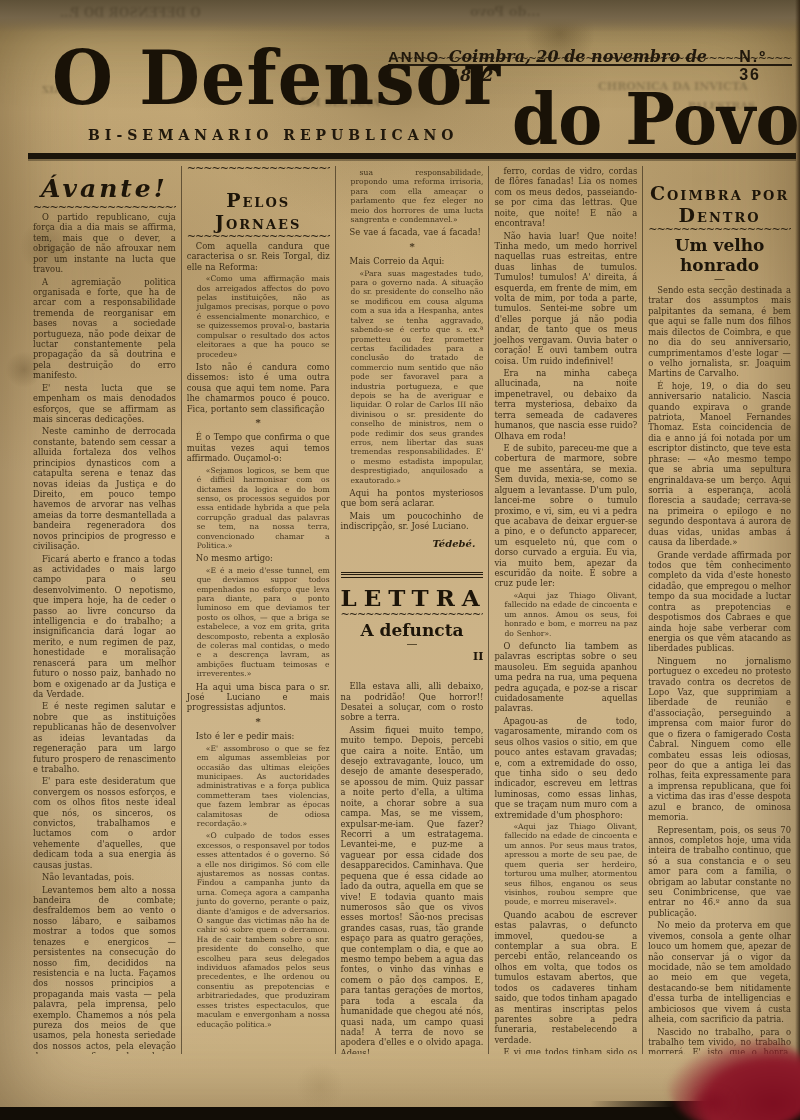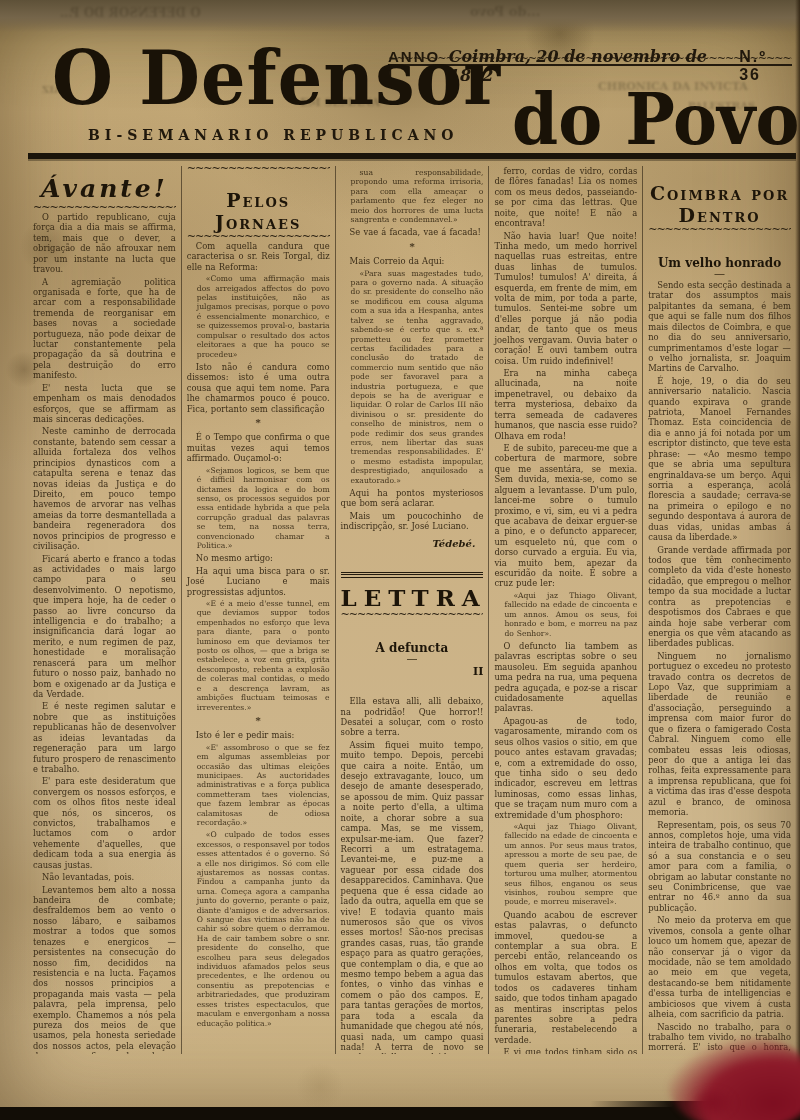--- a/index.html
+++ b/index.html
@@ -55,21 +55,21 @@
   .quote{font-size:7.6px;margin:2px 0 3px 10px;color:rgba(48,35,16,.88);}
   .star{text-align:center;text-indent:0;font-size:10px;font-weight:bold;margin:3px 0;}
   .byline{text-align:right;text-indent:0;font-style:italic;font-size:10px;font-weight:bold;
     margin:6px 8px 22px 0;color:#241b0c;}
   .h-avante{margin:8px 0 2px;text-align:center;font-size:25px;font-weight:bold;font-style:italic;
     letter-spacing:3px;color:#1d1509;}
   .h-caps{text-align:center;font-variant:small-caps;font-size:19px;font-weight:bold;
     letter-spacing:2px;margin:16px 0 1px;color:#1d1509;}
   .h-lettras{text-align:center;font-size:23px;font-weight:bold;letter-spacing:7px;
     margin:6px 0 1px;color:#1d1509;}
-  .h-story{text-align:center;font-size:12px;font-weight:bold;margin:22px 0 0;color:#1d1509;}
+  .h-story{text-align:center;font-size:17px;font-weight:bold;margin:1px 0 0;color:#1d1509;}
   .h-chap{text-align:right;font-size:11px;font-weight:bold;margin:4px 0 18px;color:#1d1509;}
   .dash{text-align:center;line-height:5px;font-size:11px;margin:1px 0 4px;}
   .dash::after{content:"—";}
   .double-rule{border-top:3px double #241b0e;border-bottom:1px solid #241b0e;height:2px;margin:6px 0 2px;}
   
   .bottom-bar{position:absolute;left:0;bottom:0;width:800px;height:13px;background:#120d06;z-index:6;}
   .bottom-bar-right{position:absolute;right:0;bottom:10px;width:210px;height:9px;
     background:linear-gradient(90deg,rgba(18,13,6,0),#120d06 40%);z-index:6;}
   .right-edge{position:absolute;right:0;top:0;width:5px;height:1120px;z-index:5;
     background:linear-gradient(270deg,rgba(40,28,12,.8),rgba(40,28,12,0));}
@@ -133,22 +133,22 @@
       <h2 class="h-caps">Pelos Jornaes</h2>
       <div class="wavy"></div>
       <div>
           <p class="para">Com aquella candura que caracterisa o sr. Reis Torgal, diz elle na Reforma:</p>
           <p class="para quote">«Como uma affirmação mais dos arreigados affectos do povo pelas instituições, não as julgamos precisas, porque o povo é essencialmente monarchico, e se quizessemos proval-o, bastaria compulsar o resultado dos actos eleitoraes a que ha pouco se procedeu»</p>
           <p class="para">Isto não é candura como dissemos: isto é uma outra cousa que aqui tem nome. Para lhe chamarmos pouco é pouco. Fica, portanto sem classificação</p>
           <p class="para star">*</p>
           <p class="para">É o Tempo que confirma o que muitas vezes aqui temos affirmado. Ouçamol-o:</p>
           <p class="para quote">«Sejamos logicos, se bem que é difficil harmonisar com os dictames da logica e do bom senso, os processos seguidos por essa entidade hybrida a que pela corrupção gradual das palavras se tem, na nossa terra, convencionado chamar a Politica.»</p>
           <p class="para">No mesmo artigo:</p>
+          <p class="para quote">«E é a meio d'esse tunnel, em que deviamos suppor todos empenhados no esforço que leva para diante, para o ponto luminoso em que deviamos ter posto os olhos, — que a briga se estabelece, a voz em grita, grita descomposto, rebenta a explosão de coleras mal contidas, o medo e a descrença lavram, as ambições fluctuam teimosas e irreverentes.»</p>
           <p class="para">Ha aqui uma bisca para o sr. José Luciano e mais progressistas adjuntos.</p>
-          <p class="para quote">«E é a meio d'esse tunnel, em que deviamos suppor todos empenhados no esforço que leva para diante, para o ponto luminoso em que deviamos ter posto os olhos, — que a briga se estabelece, a voz em grita, grita descomposto, rebenta a explosão de coleras mal contidas, o medo e a descrença lavram, as ambições fluctuam teimosas e irreverentes.»</p>
           <p class="para star">*</p>
           <p class="para">Isto é ler e pedir mais:</p>
           <p class="para quote">«E' assombroso o que se fez em algumas assembleias por occasião das ultimas eleições municipaes. As auctoridades administrativas e a força publica commetteram taes violencias, que fazem lembrar as épocas calamitosas de odiosa recordação.»</p>
           <p class="para quote">«O culpado de todos esses excessos, o responsavel por todos esses attentados é o governo. Só a elle nos dirigimos. Só com elle ajustaremos as nossas contas. Findou a campanha junto da urna. Começa agora a campanha junto do governo, perante o paiz, diante d'amigos e de adversarios. O sangue das victimas não ha de cahir só sobre quem o derramou. Ha de cair tambem sobre o snr. presidente do conselho, que escolheu para seus delegados individuos afamados pelos seus precedentes, e lhe ordenou ou consentiu as prepotencias e arbitrariedades, que produziram esses tristes espectaculos, que maculam e envergonham a nossa educação politica.»</p>
         </div>
     </section>
 
     <section class="col">
       <div>
           <p class="para quote">sua responsabilidade, propondo uma reforma irrisoria, para com ella ameaçar o parlamento que fez eleger no meio dos horrores de uma lucta sangrenta e condemnavel.»</p>

